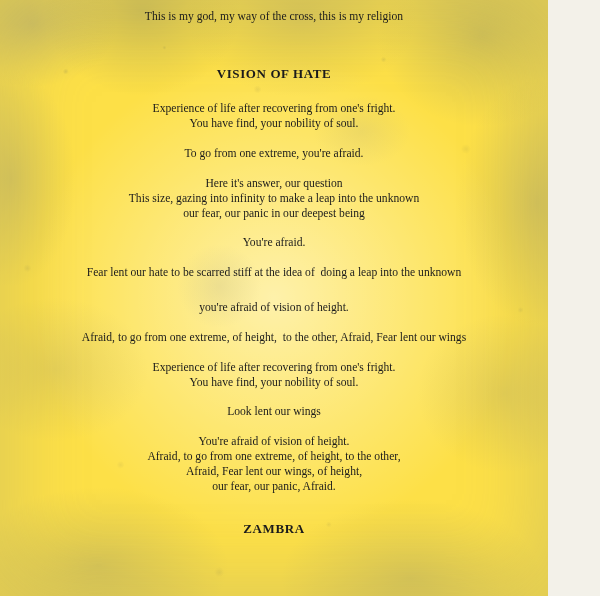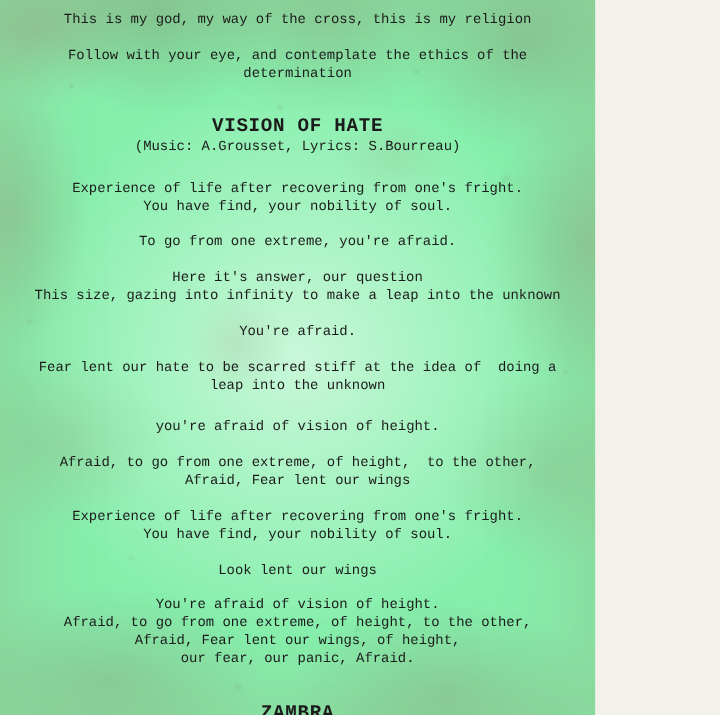--- a/index.html
+++ b/index.html
@@ -9,26 +9,25 @@
   body {
     width: 600px;
     height: 596px;
     background: #f3f1e9;
     font-family: "Liberation Serif", serif;
     color: #1b1b1b;
     overflow: hidden;
   }
   #page {
     position: relative;
-    width: 496px;
+    width: 548px;
     height: 596px;
     box-sizing: border-box;
     overflow: hidden;
-    background-color: #86efac;
-    font-family: Liberation Mono, monospace;
+    background-color: #fde047;
   }
   
   #texture {
     position: absolute;
     inset: 0;
     pointer-events: none;
     background-image:
       radial-gradient(ellipse 120px 90px at 6% 4%, rgba(150,150,120,0.38), rgba(150,150,120,0) 70%),
       radial-gradient(ellipse 140px 120px at 26% 2%, rgba(120,125,95,0.30), rgba(120,125,95,0) 70%),
       radial-gradient(ellipse 160px 110px at 55% 3%, rgba(140,140,110,0.26), rgba(140,140,110,0) 72%),
@@ -79,68 +78,67 @@
   }
   .line {
     white-space: pre-wrap;
   }
   .sp-m  { height: 15px; }
   .sp-l  { height: 20px; }
   .sp-xl { height: 26px; }
   .heading {
     font-weight: bold;
     letter-spacing: 0.6px;
-    font-size: 16px;
+    font-size: 13px;
   }
 </style>
 </head>
 <body>
 
 <div id="page">
   <div id="texture"></div>
   <div id="texture2"></div>
   <div id="vignette"></div>
 
   <div id="content">
 
     <div class="block">
       <div class="line">This is my god, my way of the cross, this is my religion</div>
     </div>
 
     <div class="sp-m"></div>
 
     <div class="block">
-      <div class="line">Follow with your eye, and contemplate the ethics of the determination</div>
     </div>
 
     <div class="sp-xl"></div>
 
     <div class="block">
       <div class="line heading">VISION OF HATE</div>
-      <div class="line">(Music: A.Grousset, Lyrics: S.Bourreau)</div>
     </div>
 
     <div class="sp-l"></div>
 
     <div class="block">
       <div class="line">Experience of life after recovering from one's fright.</div>
       <div class="line">You have find, your nobility of soul.</div>
     </div>
 
     <div class="sp-m"></div>
 
     <div class="block">
       <div class="line">To go from one extreme, you're afraid.</div>
     </div>
 
     <div class="sp-m"></div>
 
     <div class="block">
       <div class="line">Here it's answer, our question</div>
       <div class="line">This size, gazing into infinity to make a leap into the unknown</div>
+      <div class="line">our fear, our panic in our deepest being</div>
     </div>
 
     <div class="sp-m"></div>
 
     <div class="block">
       <div class="line">You're afraid.</div>
     </div>
 
     <div class="sp-m"></div>
 

